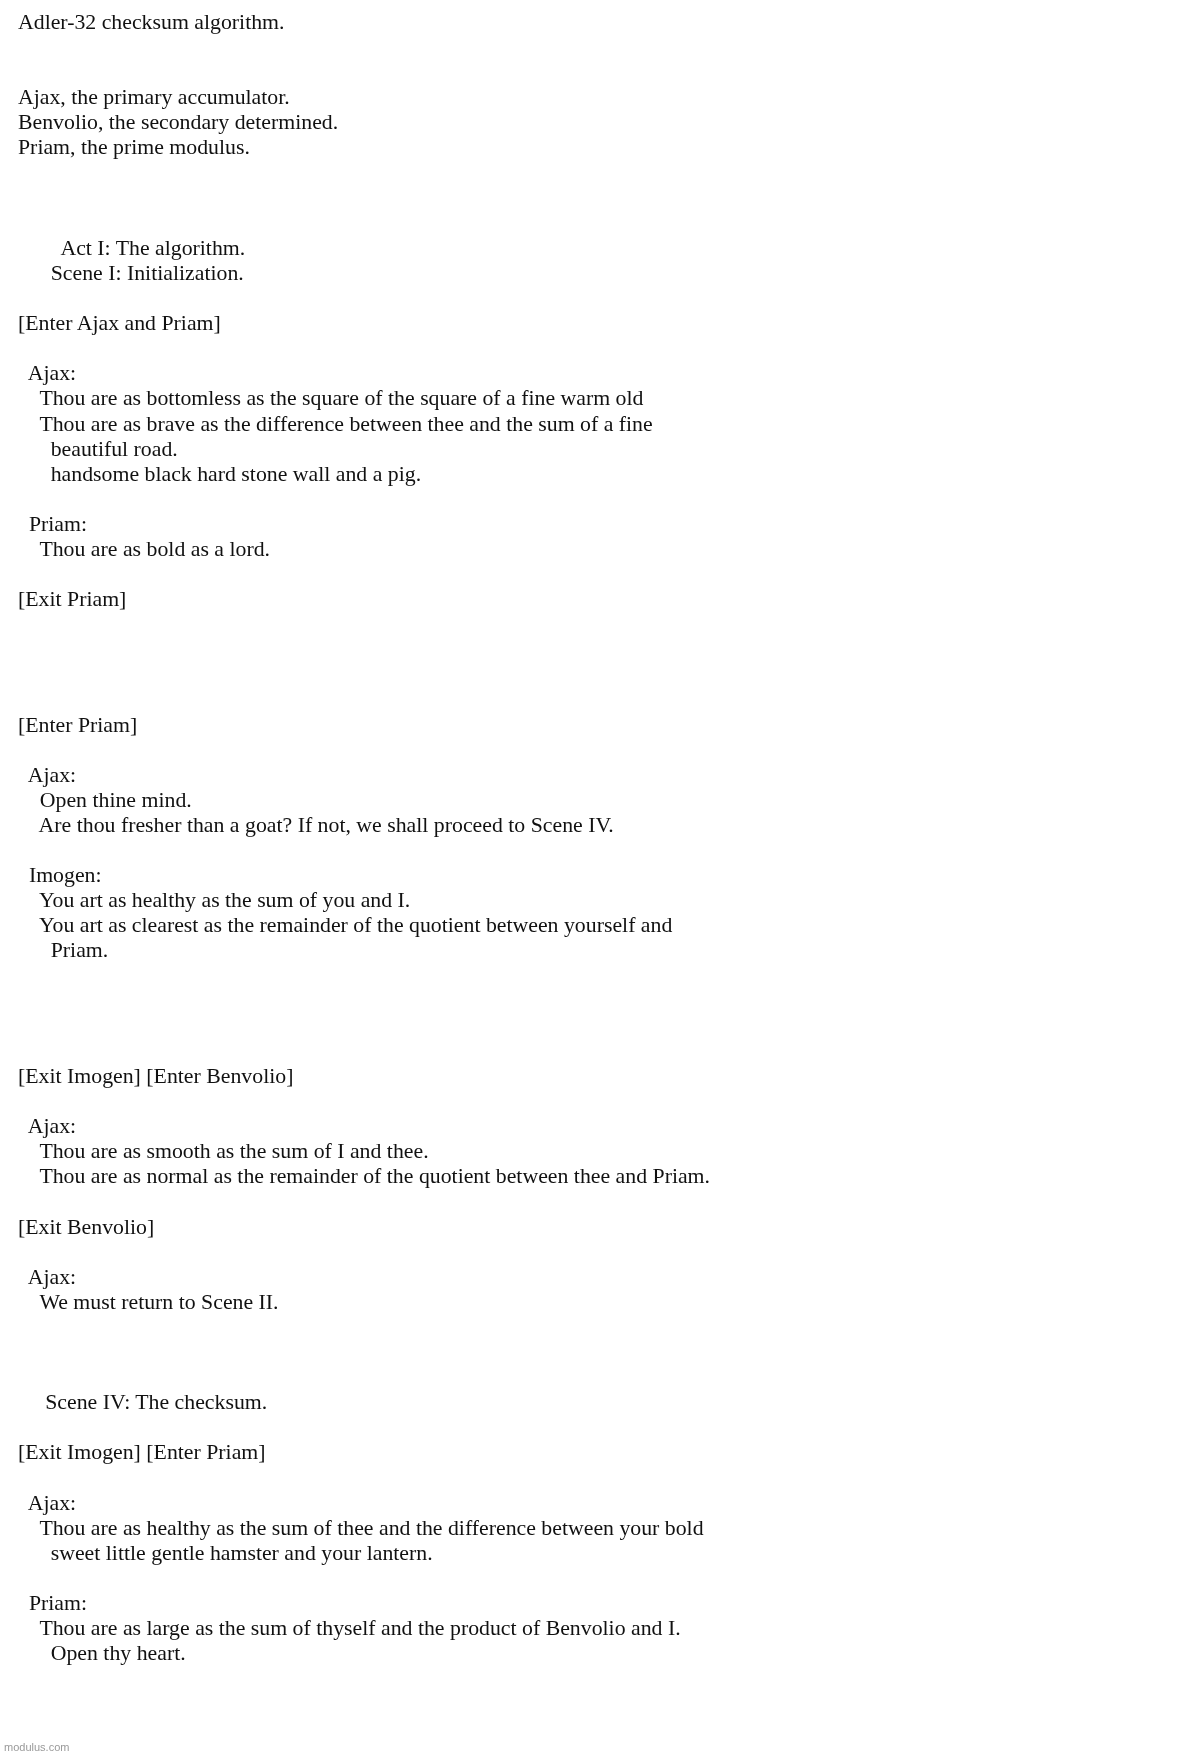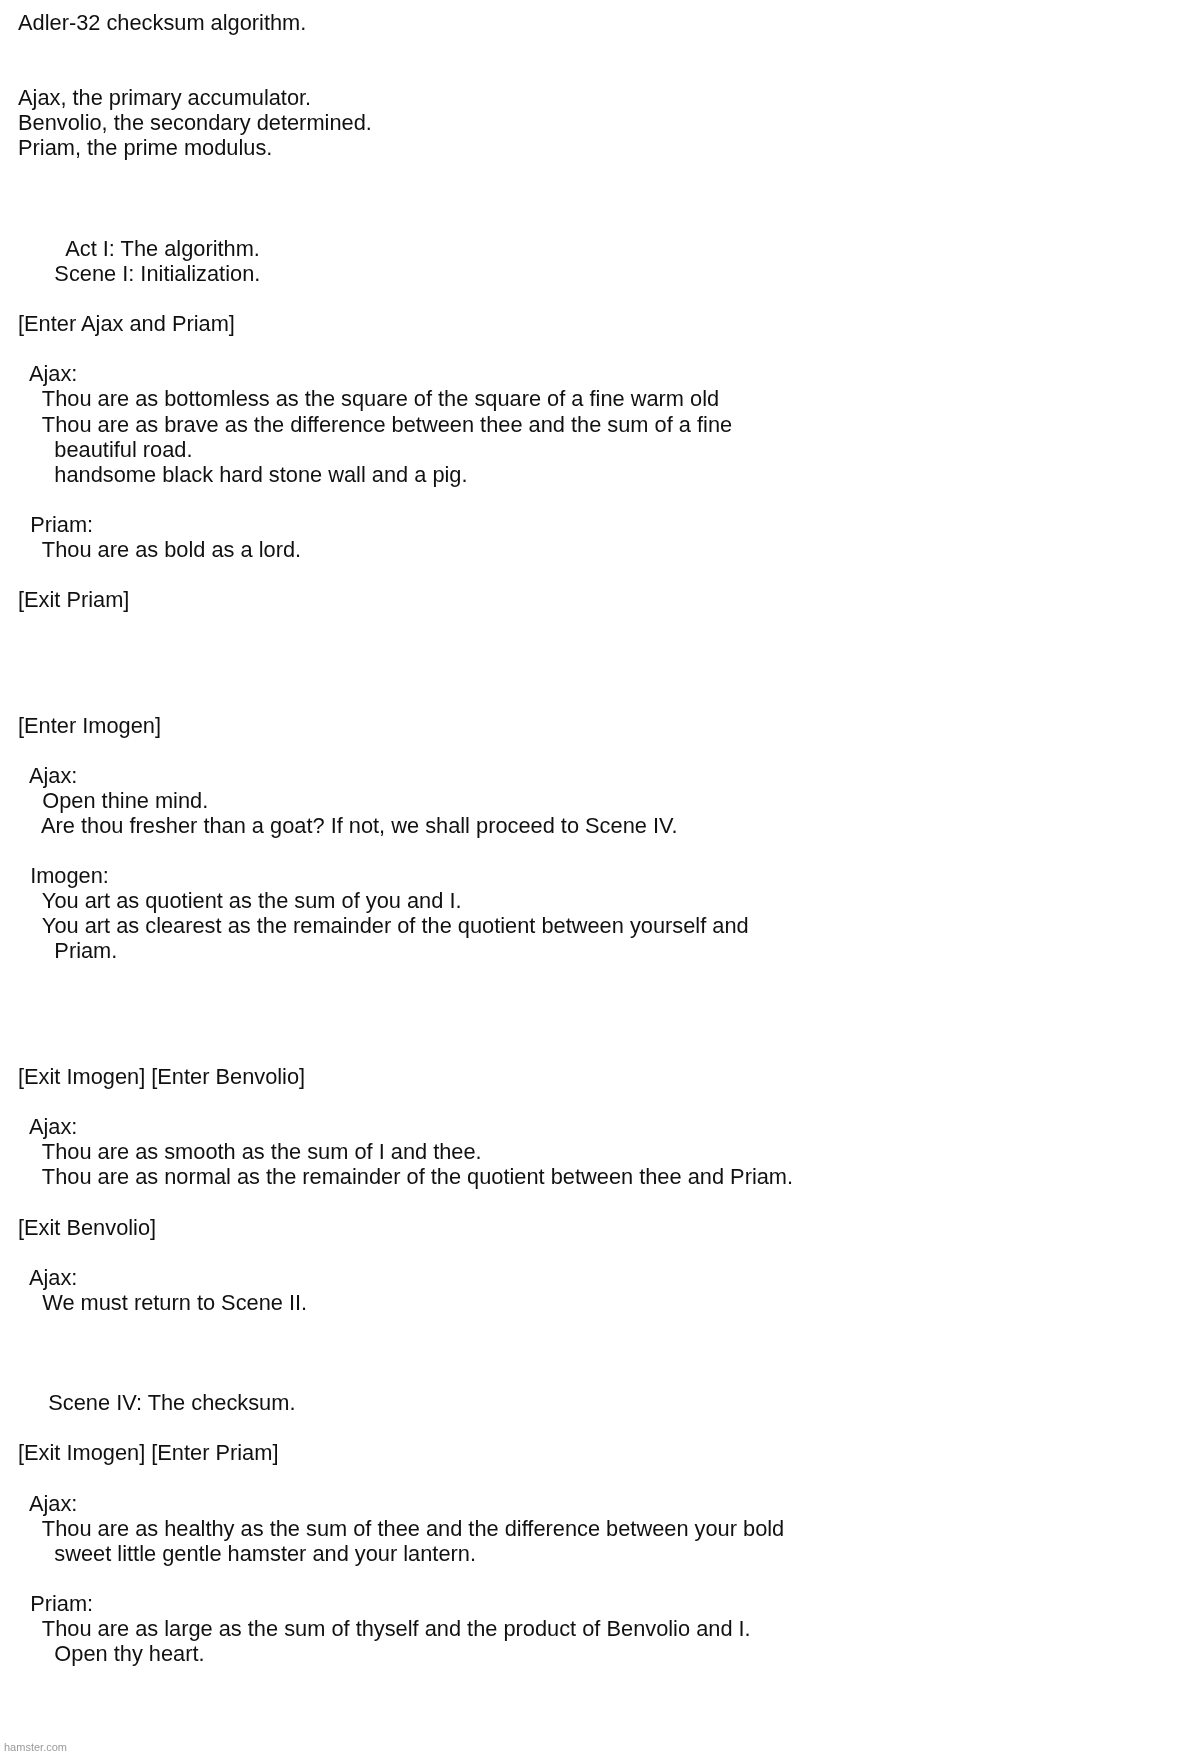--- a/index.html
+++ b/index.html
@@ -10,21 +10,21 @@
     body {
       width: 1200px;
       height: 1758px;
       position: relative;
       overflow: hidden;
     }
     .doc {
       position: absolute;
       left: 18px;
       top: 10px;
-      font-family: Liberation Sans, sans-serif;
+      font-family: Liberation Serif, serif;
       font-size: 21.8px;
       line-height: 25.1px;
       color: #111111;
       letter-spacing: 0px;
     }
     .line {
       white-space: pre;
       height: 25.1px;
     }
     .watermark {
@@ -64,28 +64,28 @@
   <div class="line"></div>
   <div class="line">  <span>Priam:</span></div>
   <div class="line">    <span>Thou are as bold as a lord.</span></div>
   <div class="line"></div>
   <div class="line">[Exit Priam]</div>
   <div class="line"></div>
   <div class="line"></div>
   <div class="line"></div>
 
   <div class="line"></div>
-  <div class="line">[Enter Imogen]</div>
+  <div class="line">[Enter Priam]</div>
   <div class="line"></div>
   <div class="line">  <span>Ajax:</span></div>
   <div class="line">    <span>Open thine mind.</span></div>
   <div class="line">    <span>Are thou fresher than a goat? If not, we shall proceed to Scene IV.</span></div>
   <div class="line"></div>
   <div class="line">  <span>Imogen:</span></div>
-  <div class="line">    <span>You art as quotient as the sum of you and I.</span></div>
+  <div class="line">    <span>You art as healthy as the sum of you and I.</span></div>
   <div class="line">    <span>You art as clearest as the remainder of the quotient between yourself and</span></div>
   <div class="line">    <span>  Priam.</span></div>
   <div class="line"></div>
   <div class="line"></div>
   <div class="line"></div>
 
   <div class="line"></div>
   <div class="line">[Exit Imogen] [Enter Benvolio]</div>
   <div class="line"></div>
   <div class="line">  <span>Ajax:</span></div>
@@ -106,13 +106,13 @@
   <div class="line"></div>
   <div class="line">  <span>Ajax:</span></div>
   <div class="line">    <span>Thou are as healthy as the sum of thee and the difference between your bold</span></div>
   <div class="line">    <span>  sweet little gentle hamster and your lantern.</span></div>
   <div class="line"></div>
   <div class="line">  <span>Priam:</span></div>
   <div class="line">    <span>Thou are as large as the sum of thyself and the product of Benvolio and I.</span></div>
   <div class="line">    <span>  Open thy heart.</span></div>
 </div>
 
-<div class="watermark">hamster.com</div>
+<div class="watermark">modulus.com</div>
 
 </body></html>

